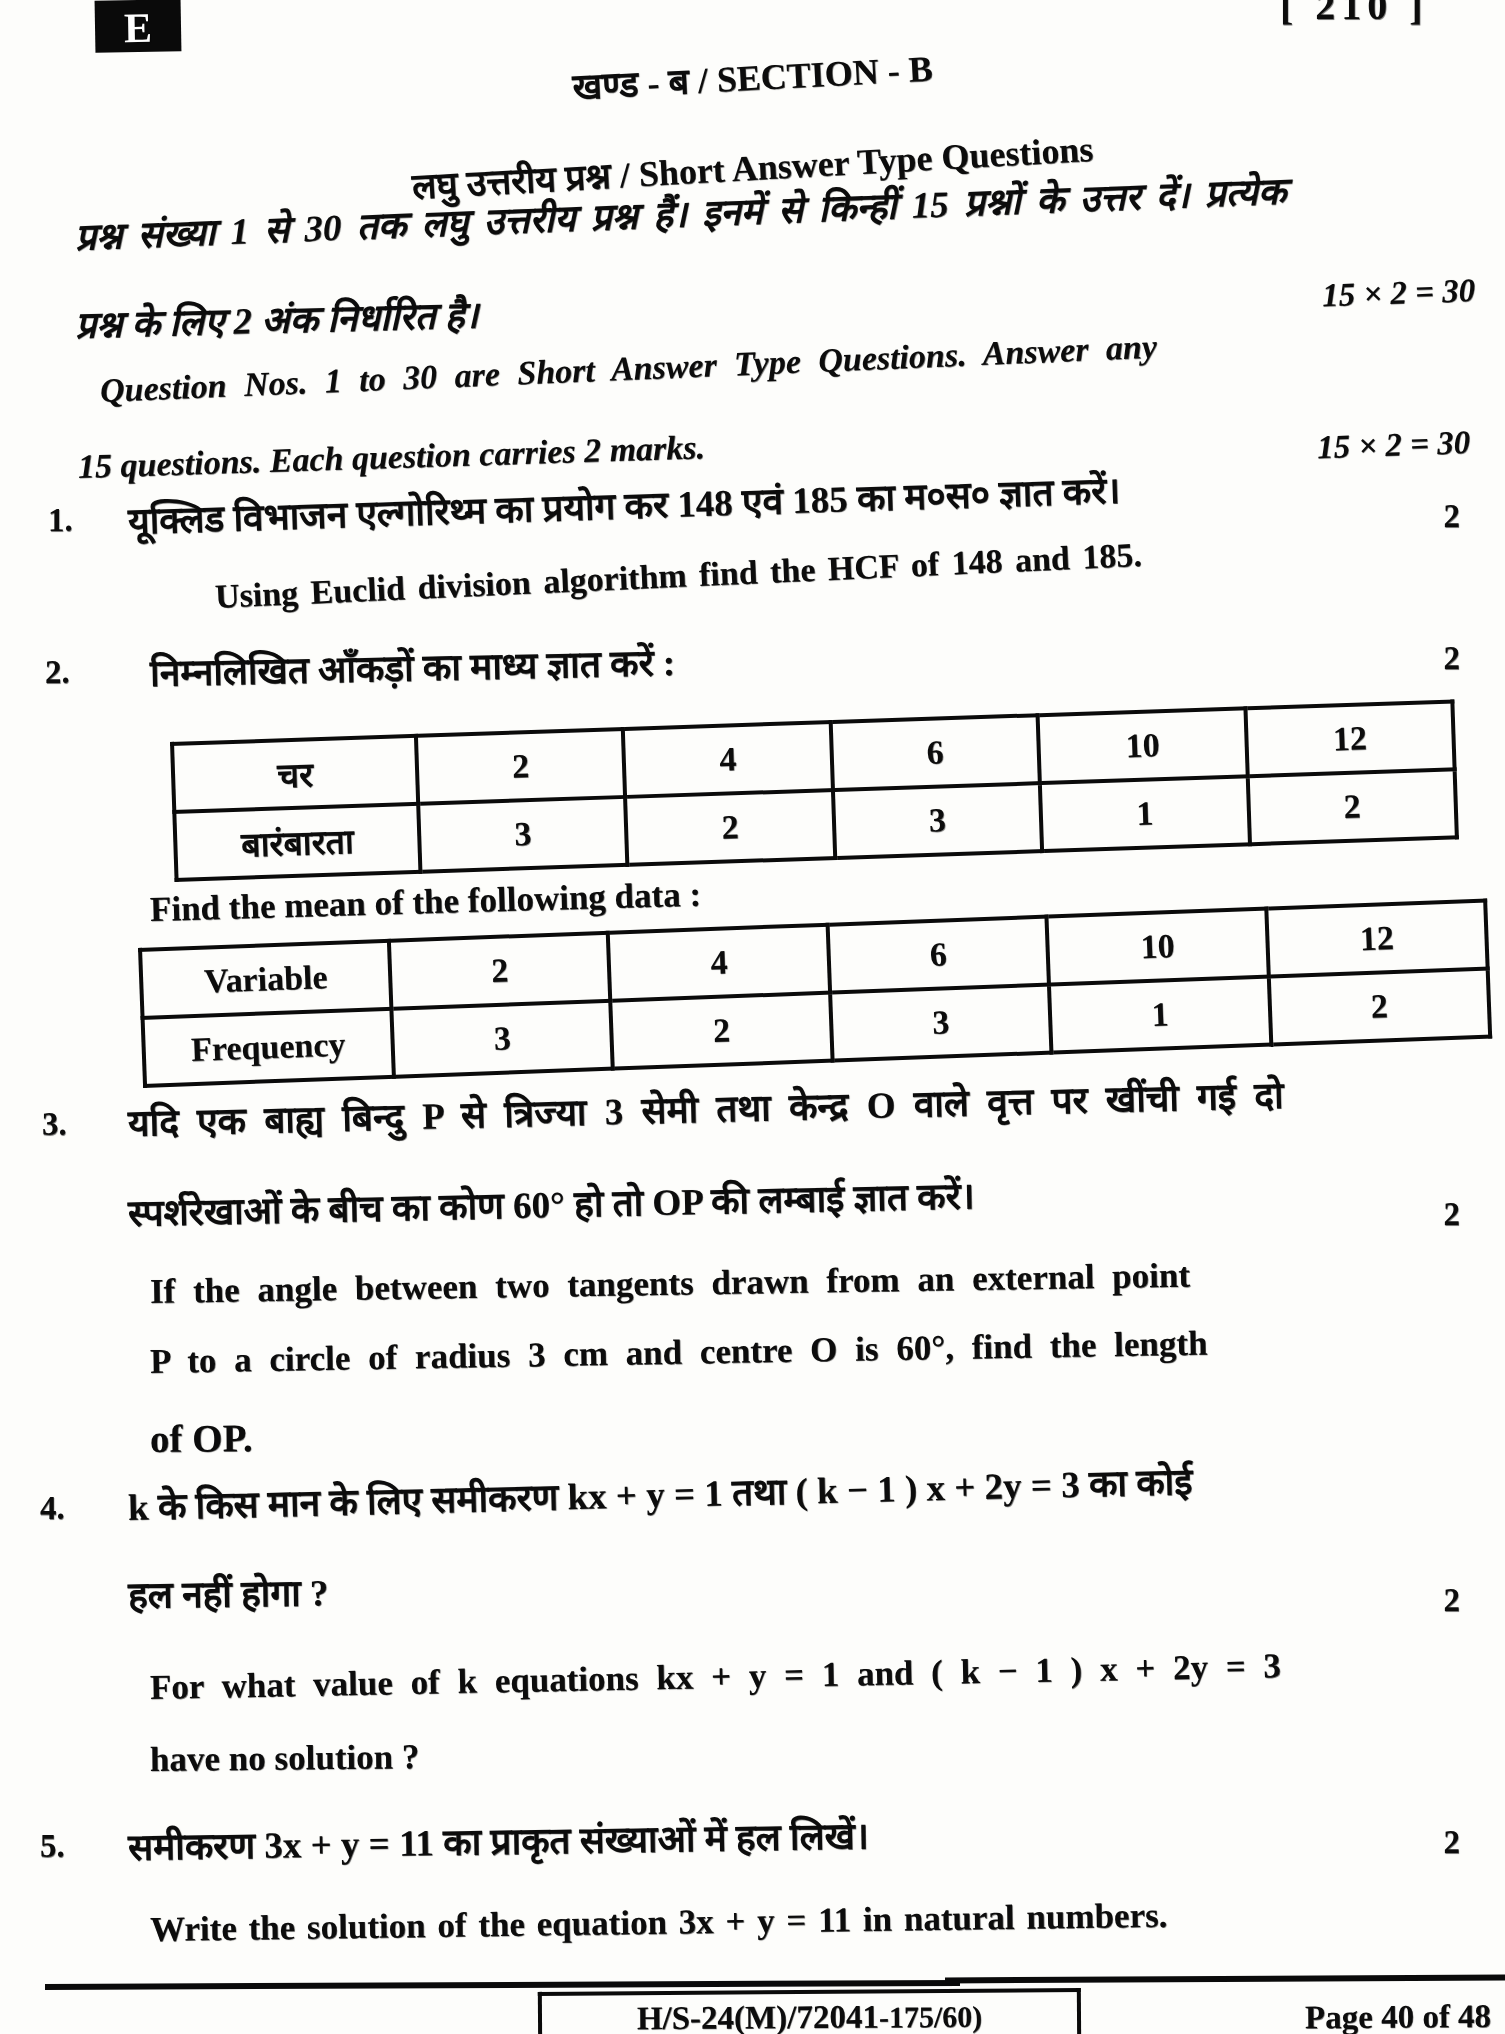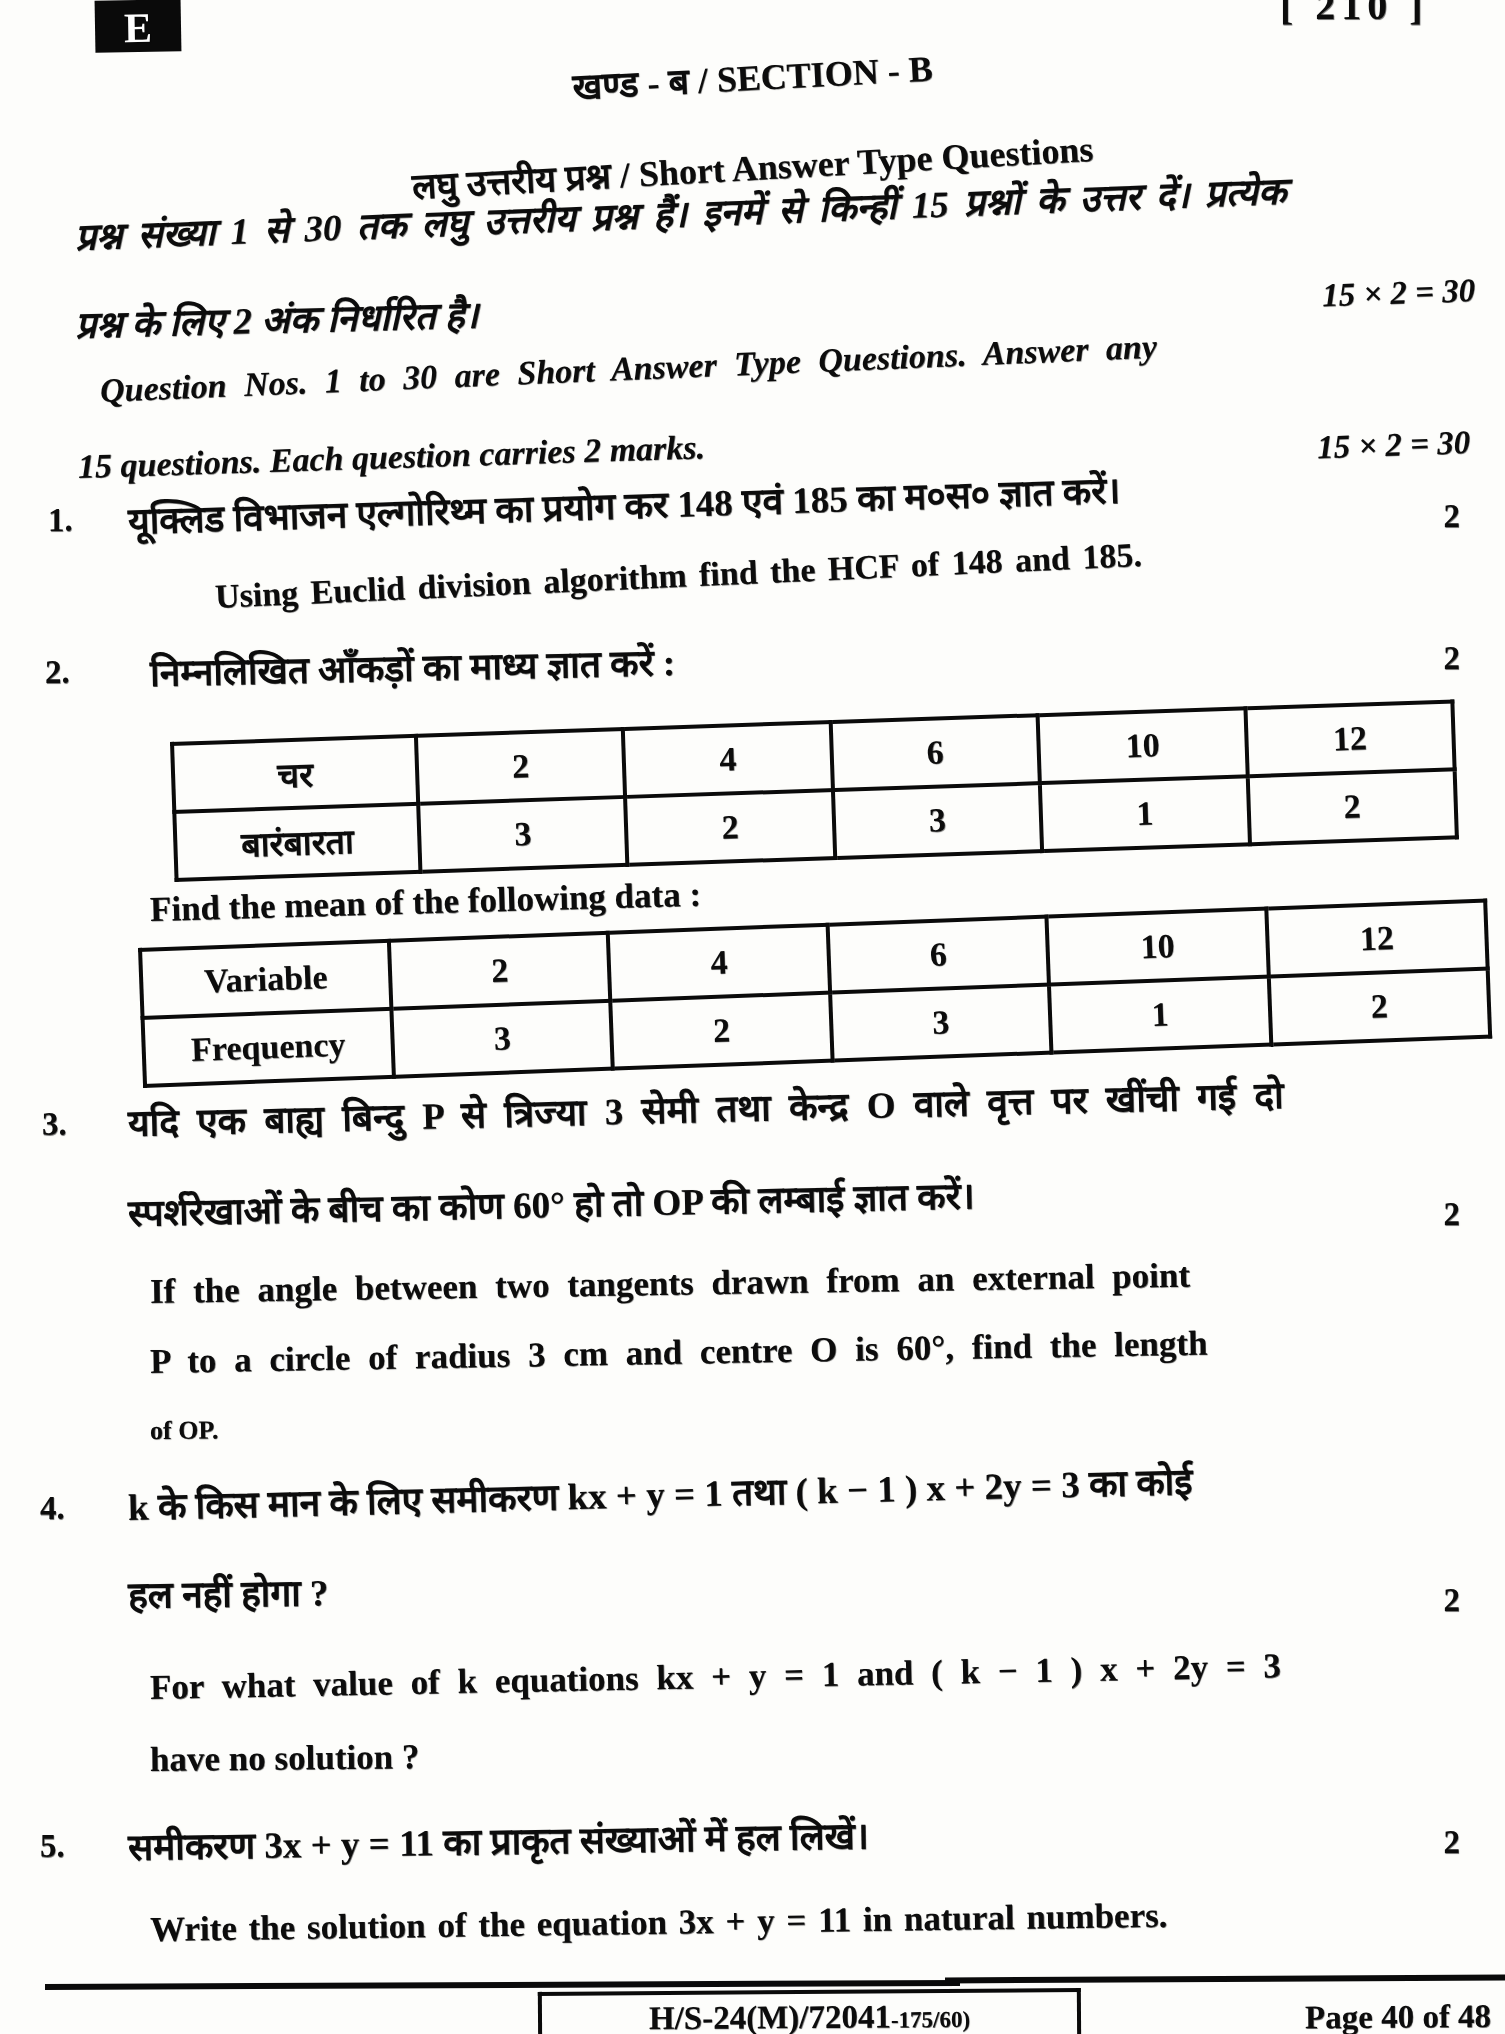--- a/index.html
+++ b/index.html
@@ -30,21 +30,21 @@
     border:4px solid #0a0a0a;height:64px;text-align:center;padding:0;
     font-weight:700;font-size:34px;font-family:"Liberation Serif","DejaVu Serif",serif;
     text-shadow:0.6px 0.6px 0.7px rgba(0,0,0,0.5);
   }
   .rule{position:absolute;background:#0a0a0a;height:6px;}
   .codebox{
     position:absolute;left:538px;top:1990px;width:535px;height:48px;
     border:4px solid #0a0a0a;border-bottom:none;text-align:center;
     font-weight:700;font-size:33px;line-height:46px;transform:rotate(-0.4deg);
   }
-  .codebox .suffix{font-size:23px;font-weight:700;}
+  .codebox .suffix{font-size:30px;font-weight:700;}
 </style>
 </head>
 <body>
 
 <div class="page">
 
   <div class="badge ink">E</div>
   <div class="topnum-clip">
     <div class="topnum ink">[ 210 ]</div>
   </div>
@@ -112,21 +112,21 @@
     </tr>
   </tbody>
     </table>
 
   <div class="abs ink qnum" style="left:42px;top:1106px;">3.</div>
   <div class="abs ink hindi wide" style="left:128px;top:1096px;transform:rotate(-1.4deg);transform-origin:left center;">यदि एक बाह्य बिन्दु P से त्रिज्या 3 सेमी तथा केन्द्र O वाले वृत्त पर खींची गई दो</div>
   <div class="abs ink hindi" style="left:128px;top:1186px;transform:rotate(-1.2deg);transform-origin:left center;">स्पर्शरेखाओं के बीच का कोण 60° हो तो OP की लम्बाई ज्ञात करें।</div>
   <div class="abs ink marks" style="right:45px;top:1196px;">2</div>
   <div class="abs ink eng wide" style="left:150px;top:1272px;font-size:35px;transform:rotate(-0.9deg);transform-origin:left center;">If the angle between two tangents drawn from an external point</div>
   <div class="abs ink eng wide" style="left:150px;top:1342px;font-size:35px;transform:rotate(-1deg);transform-origin:left center;">P to a circle of radius 3 cm and centre O is 60°, find the length</div>
-  <div class="abs ink eng" style="left:150px;top:1416px;font-size:26px;transform:rotate(-0.5deg);transform-origin:left center;">of OP.</div>
+  <div class="abs ink eng" style="left:150px;top:1416px;font-size:39px;transform:rotate(-0.5deg);transform-origin:left center;">of OP.</div>
 
   <div class="abs ink qnum" style="left:40px;top:1490px;">4.</div>
   <div class="abs ink hindi" style="left:128px;top:1480px;transform:rotate(-1.4deg);transform-origin:left center;">k के किस मान के लिए समीकरण kx + y = 1 तथा ( k − 1 ) x + 2y = 3 का कोई</div>
   <div class="abs ink hindi" style="left:128px;top:1568px;transform:rotate(-0.8deg);transform-origin:left center;">हल नहीं होगा ?</div>
   <div class="abs ink marks" style="right:45px;top:1582px;">2</div>
   <div class="abs ink eng wide" style="left:150px;top:1668px;font-size:35px;transform:rotate(-1.1deg);transform-origin:left center;">For what value of k equations kx + y = 1 and ( k − 1 ) x + 2y = 3</div>
   <div class="abs ink eng" style="left:150px;top:1740px;font-size:35px;transform:rotate(-0.6deg);transform-origin:left center;">have no solution ?</div>
 
   <div class="abs ink qnum" style="left:40px;top:1828px;">5.</div>
   <div class="abs ink hindi" style="left:128px;top:1820px;transform:rotate(-0.9deg);transform-origin:left center;">समीकरण 3x + y = 11 का प्राकृत संख्याओं में हल लिखें।</div>

